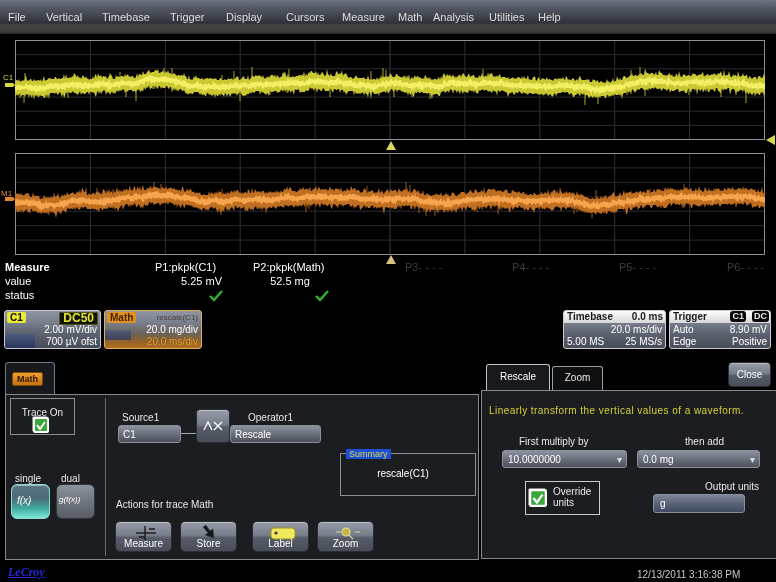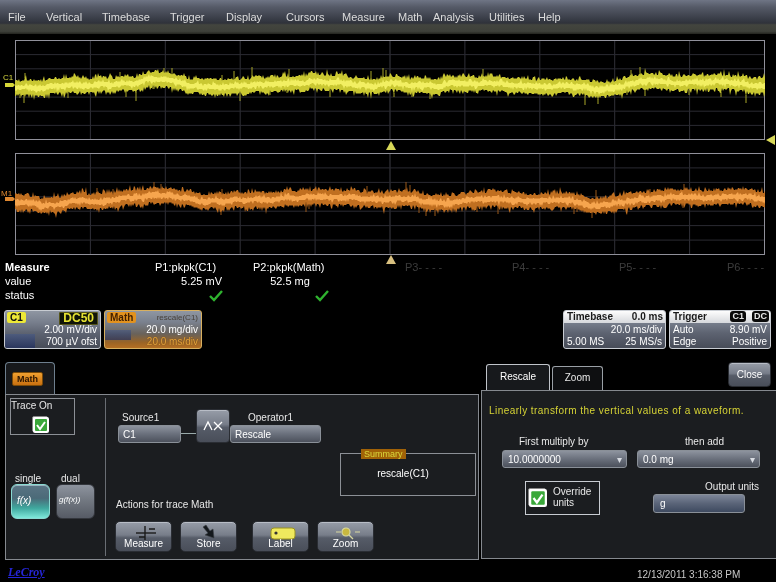--- a/index.html
+++ b/index.html
@@ -129,21 +129,21 @@
  <div style="position:absolute;left:3px;top:13px;color:#fff;font-size:10px">Auto</div>
  <div style="position:absolute;right:3px;top:13px;color:#fff;font-size:10px">8.90 mV</div>
  <div style="position:absolute;left:3px;top:25px;color:#fff;font-size:10px">Edge</div>
  <div style="position:absolute;right:3px;top:25px;color:#fff;font-size:10px">Positive</div>
 </div>
 <div class="abs" style="left:5px;top:362px;width:50px;height:33px;background:#17191c;border:1px solid #6e7f8e;border-bottom:none;border-radius:4px 4px 0 0">
  <div style="position:absolute;left:6px;top:9px;background:linear-gradient(to bottom,#f0a030,#c87010);border:1px solid #7a4a08;color:#2a1400;font-size:9px;font-weight:bold;padding:0 4px;border-radius:2px;line-height:12px">Math</div>
 </div>
 <div class="abs panel" style="left:5px;top:394px;width:474px;height:166px">
  <div class="grp" style="position:absolute;left:4px;top:3px;width:65px;height:37px">
-  <div class="lbl9" style="position:absolute;left:0;right:0;top:1px;text-align:left">Trace On</div>
+  <div class="lbl9" style="position:absolute;left:0;right:0;top:8px;text-align:center">Trace On</div>
  </div>
  <div style="position:absolute;left:99px;top:3px;bottom:3px;width:1px;background:#6a6e74"></div>
  <div class="lbl9" style="position:absolute;left:9px;top:78px">single</div>
  <div class="lbl9" style="position:absolute;left:55px;top:78px">dual</div>
  <div class="abs" style="left:5px;top:89px;width:39px;height:35px;border-radius:6px;border:1px solid #8adad2;background:linear-gradient(to bottom,#5a7484 0%,#4b6a78 40%,#3fa89e 70%,#7fe8da 100%);box-shadow:inset 0 1px 0 #9ab4c0"></div>
  <div class="abs" style="left:50px;top:89px;width:39px;height:35px;border-radius:6px;border:1px solid #33363c;background:linear-gradient(to bottom,#8d939e 0%,#70767f 50%,#565b65 100%)"></div>
  <div style="position:absolute;left:11px;top:100px;color:#fff;font-size:10px;font-style:italic">f(x)</div>
  <div style="position:absolute;left:53px;top:100px;color:#fff;font-size:8px;font-style:italic">g(f(x))</div>
  <div class="lbl9" style="position:absolute;left:116px;top:17px">Source1</div>
  <div class="fld" style="position:absolute;left:112px;top:30px;width:63px;height:18px;line-height:17px;padding-left:4px">C1</div>
@@ -152,21 +152,21 @@
    <svg width="32" height="32">
         <g stroke="#fff" stroke-width="1.3" fill="none">
           <path d="M7 20 L11 12 L15 20"></path>
           <path d="M17 12 L25 20 M25 12 L17 20"></path>
         </g>
       </svg>
  </div>
  <div class="lbl9" style="position:absolute;left:242px;top:17px">Operator1</div>
  <div class="fld" style="position:absolute;left:224px;top:30px;width:91px;height:18px;line-height:17px;padding-left:4px">Rescale</div>
  <div class="grp" style="position:absolute;left:334px;top:58px;width:136px;height:43px">
-  <div style="position:absolute;left:20px;top:-5px;background:#a16207;padding:0 3px;color:#d8d83c;font-size:9px">Summary</div>
+  <div style="position:absolute;left:5px;top:-5px;background:#1d4ed8;padding:0 3px;color:#d8d83c;font-size:9px">Summary</div>
   <div style="position:absolute;left:0;right:10px;top:14px;text-align:center;color:#fff;font-size:10px">rescale(C1)</div>
  </div>
  <div class="lbl9" style="position:absolute;left:110px;top:104px">Actions for trace Math</div>
 </div>
 <div class="abs btn" style="left:115px;top:521px;width:57px;height:31px">
  <div style="position:absolute;left:0;right:0;top:2px;height:16px"><svg width="57" height="17">
         <g stroke="#1a1a1a" stroke-width="1.4" fill="none">
           <path d="M20 9 H40"></path>
           <path d="M29 2 V16"></path>
           <path d="M23 13 h6 M33 5 h6"></path>

